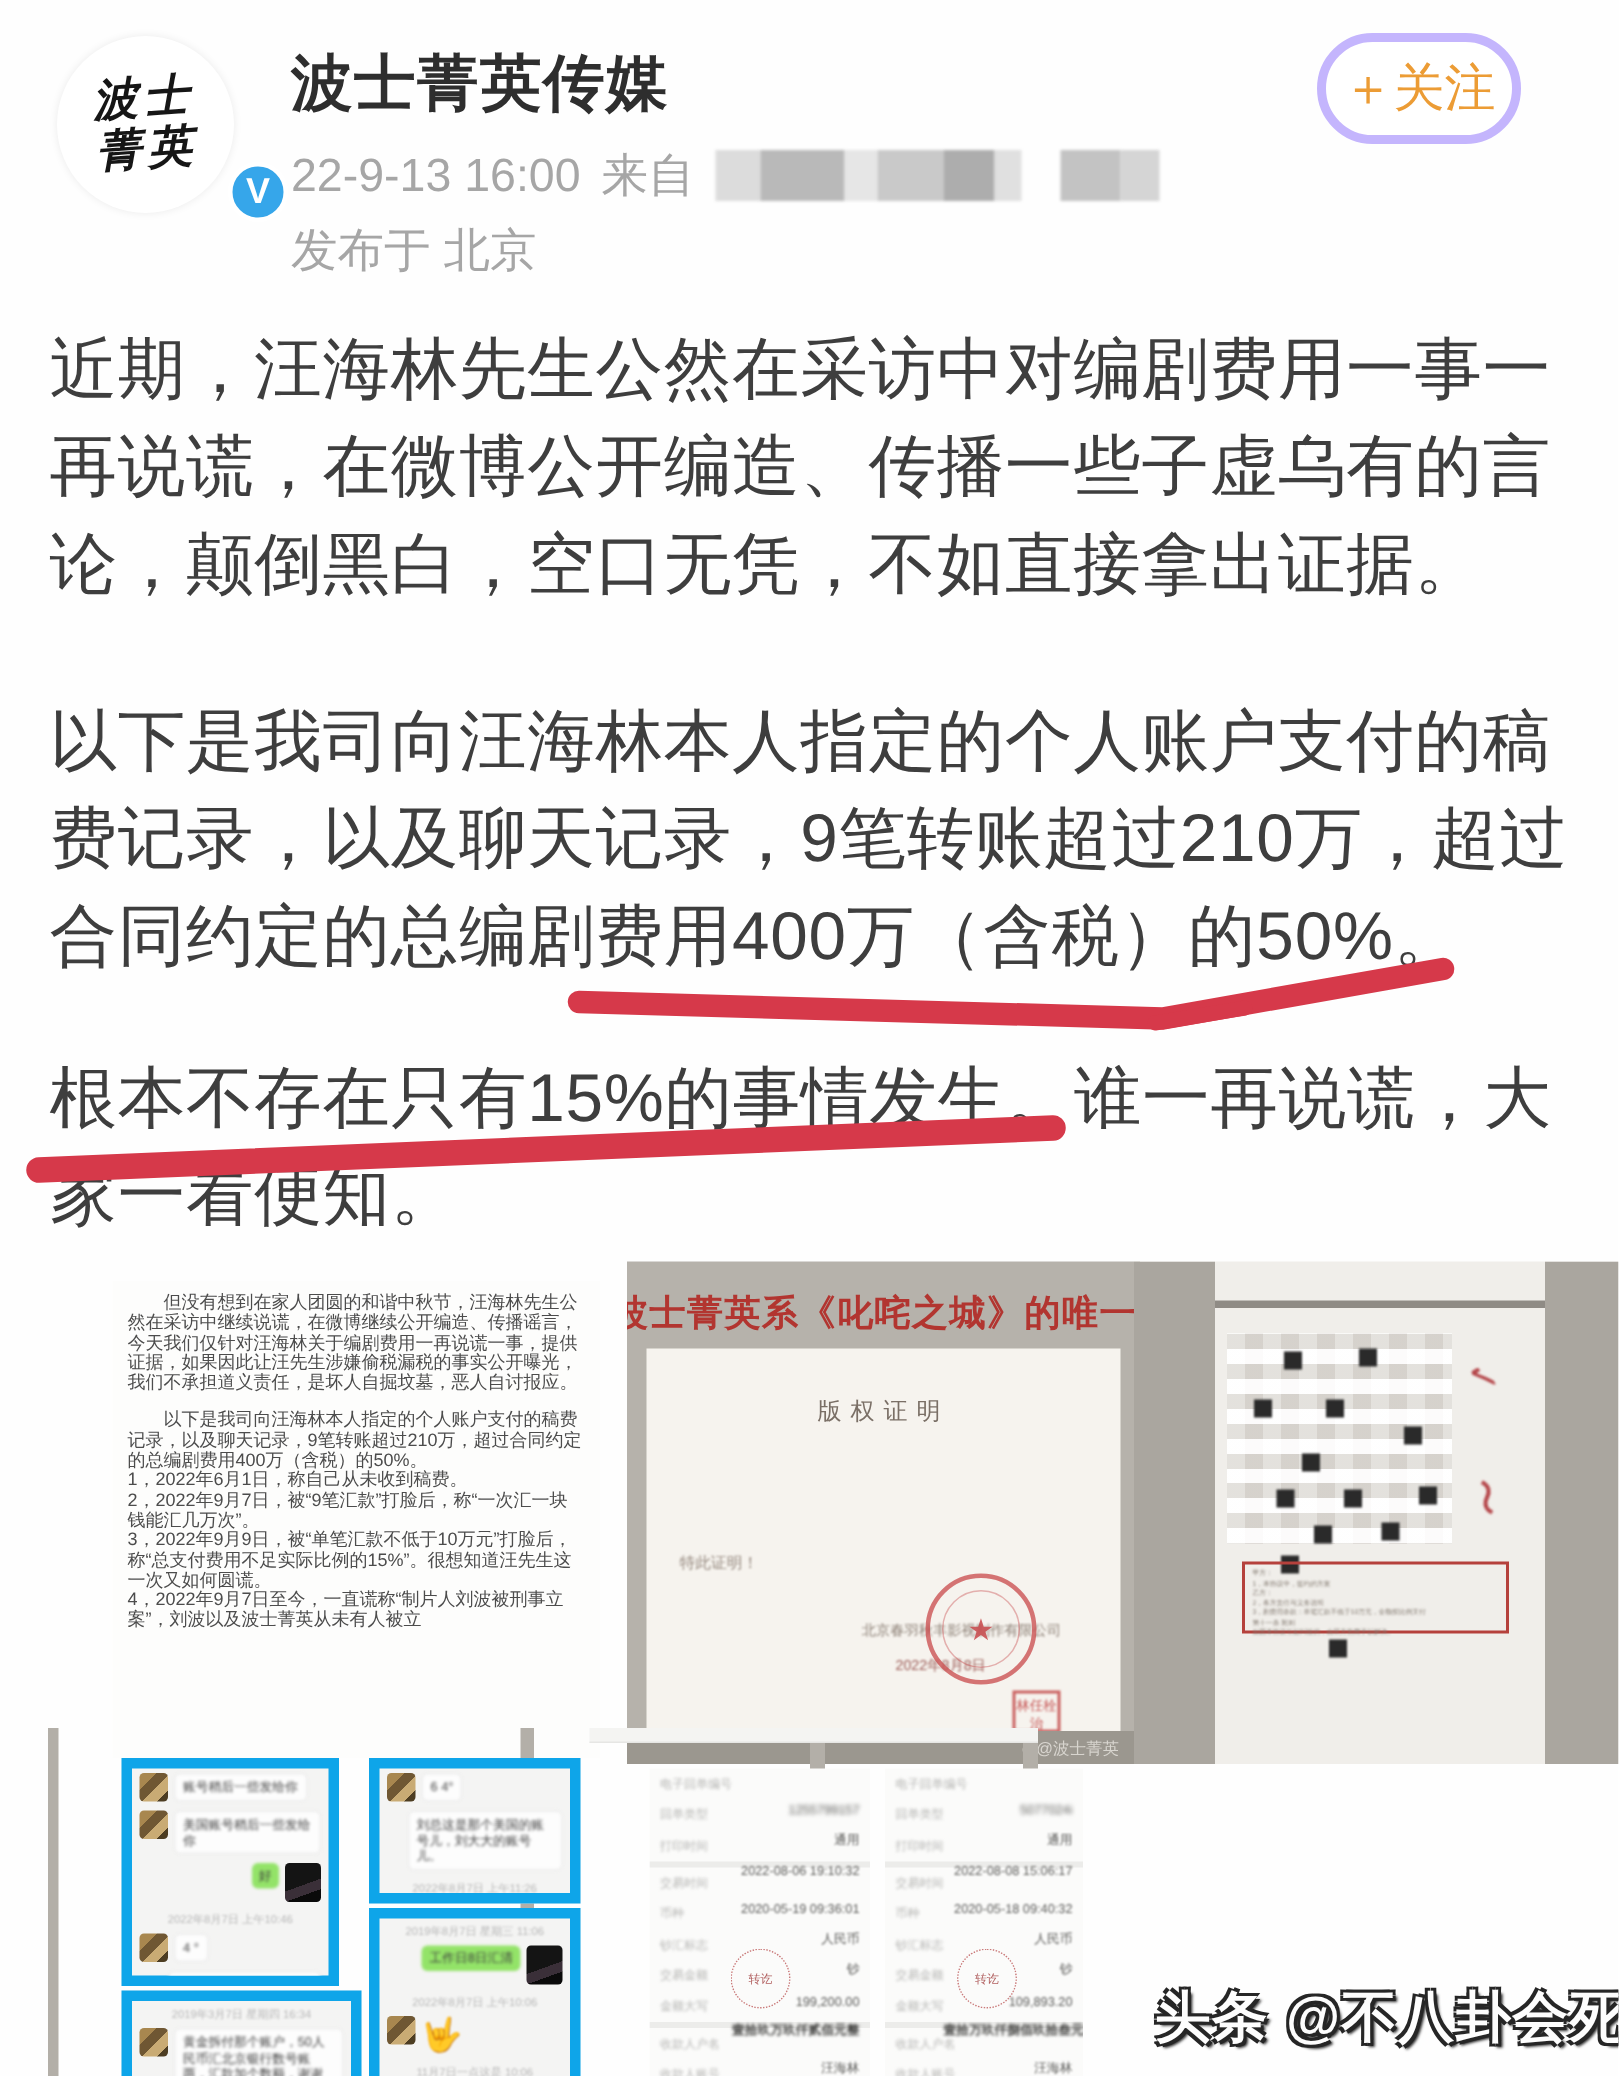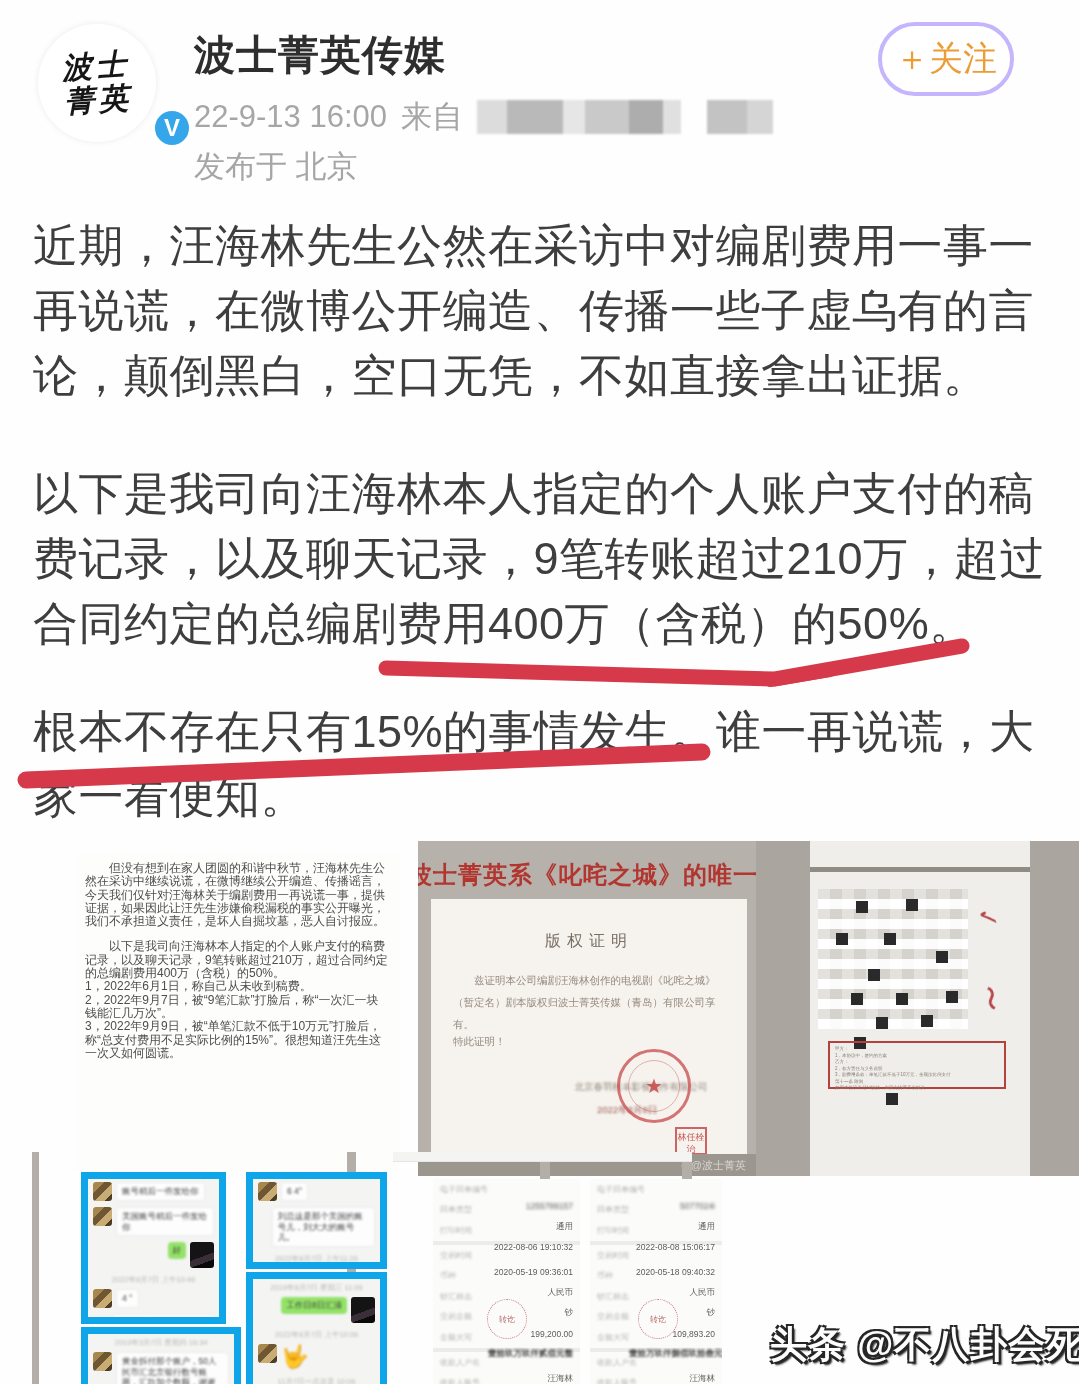--- a/index.html
+++ b/index.html
@@ -11,21 +11,21 @@
           background:#fff;box-shadow:0 0 6px rgba(0,0,0,.08);display:flex;align-items:center;justify-content:center;}
   .avatar-cal{font-family:"DejaVu Serif","Liberation Serif",serif;font-style:italic;font-weight:bold;
           font-size:30px;line-height:34px;color:#161616;text-align:center;transform:rotate(-4deg);letter-spacing:4px;}
   .v-badge{position:absolute;left:152px;top:108px;width:40px;height:40px;border-radius:50%;background:#36a6ea;
           border:3px solid #fff;color:#fff;font-weight:bold;font-size:24px;display:flex;align-items:center;justify-content:center;}
   .u-name{position:absolute;left:194px;top:28px;font-size:41px;font-weight:600;color:#2e2e2e;letter-spacing:1px;}
   .t-row{position:absolute;left:194px;top:96px;font-size:31px;color:#a6a6a6;display:flex;align-items:center;gap:14px;}
   .mosaic-src{display:inline-flex;height:34px;filter:blur(1px);}
   .mosaic-src i{display:inline-block;height:100%;}
   .loc-row{position:absolute;left:194px;top:146px;font-size:31px;color:#a6a6a6;}
-  .follow-btn{position:absolute;left:878px;top:22px;width:136px;height:74px;border:4px solid #c4b5fd;border-radius:38px;
+  .follow-btn{position:absolute;left:878px;top:22px;width:136px;height:74px;border:6px solid #c4b5fd;border-radius:38px;
           background:#fff;color:#ec9c35;font-size:34px;display:flex;align-items:center;justify-content:center;cursor:pointer;}
 
   
   .post-p{position:absolute;left:33px;width:1022px;font-size:45px;line-height:65px;color:#3e3e3e;letter-spacing:.5px;margin:0;}
   #p1{top:213px;} #p2{top:461px;} #p3{top:699px;}
   #ink{position:absolute;left:0;top:0;width:1079px;height:1384px;pointer-events:none;}
 
   
   .fig{position:absolute;overflow:hidden;}
   #doc1{left:35px;top:838px;width:325px;height:318px;background:#fdfdfc;padding:8px 10px;}
@@ -129,27 +129,27 @@
     <polyline points="770,682 830,672" fill="none" stroke="#d6394a" stroke-width="10" stroke-linecap="round"></polyline>
     <line x1="26" y1="780" x2="702" y2="752" stroke="#d6394a" stroke-width="17" stroke-linecap="round"></line>
   </svg>
 
   <figure class="fig" id="doc1">
     <p class="ind">但没有想到在家人团圆的和谐中秋节，汪海林先生公然在采访中继续说谎，在微博继续公开编造、传播谣言，今天我们仅针对汪海林关于编剧费用一再说谎一事，提供证据，如果因此让汪先生涉嫌偷税漏税的事实公开曝光，我们不承担道义责任，是坏人自掘坟墓，恶人自讨报应。</p>
     <p class="ind gap">以下是我司向汪海林本人指定的个人账户支付的稿费记录，以及聊天记录，9笔转账超过210万，超过合同约定的总编剧费用400万（含税）的50%。</p>
     <p>1，2022年6月1日，称自己从未收到稿费。</p>
     <p>2，2022年9月7日，被“9笔汇款”打脸后，称“一次汇一块钱能汇几万次”。</p>
     <p>3，2022年9月9日，被“单笔汇款不低于10万元”打脸后，称“总支付费用不足实际比例的15%”。很想知道汪先生这一次又如何圆谎。</p>
+    <p>4，2022年9月7日至今，一直谎称“制片人刘波被刑事立案”，刘波以及波士菁英从未有人被立</p>
   </figure>
 
   <figure class="fig" id="doc2">
     <div class="banner">波士菁英系《叱咤之城》的唯一版权方</div>
     <div class="cert">
       <div class="cert-title">版权证明</div>
-      <p class="cert-body">兹证明本公司编剧汪海林创作的电视剧《叱咤之城》（暂定名）剧本版权归波士菁英传媒（青岛）有限公司享有。</p>
       <div class="cert-close">特此证明！</div>
       <div class="cert-co">北京春羽秋丰影视制作有限公司</div>
       <div class="cert-date">2022年8月8日</div>
       <div class="seal-round">
         <span class="seal-ring"></span>
           <span>★</span>
       </div>
       <div class="seal-sq">林任栓治</div>
     </div>
     <div class="doc2-foot">

